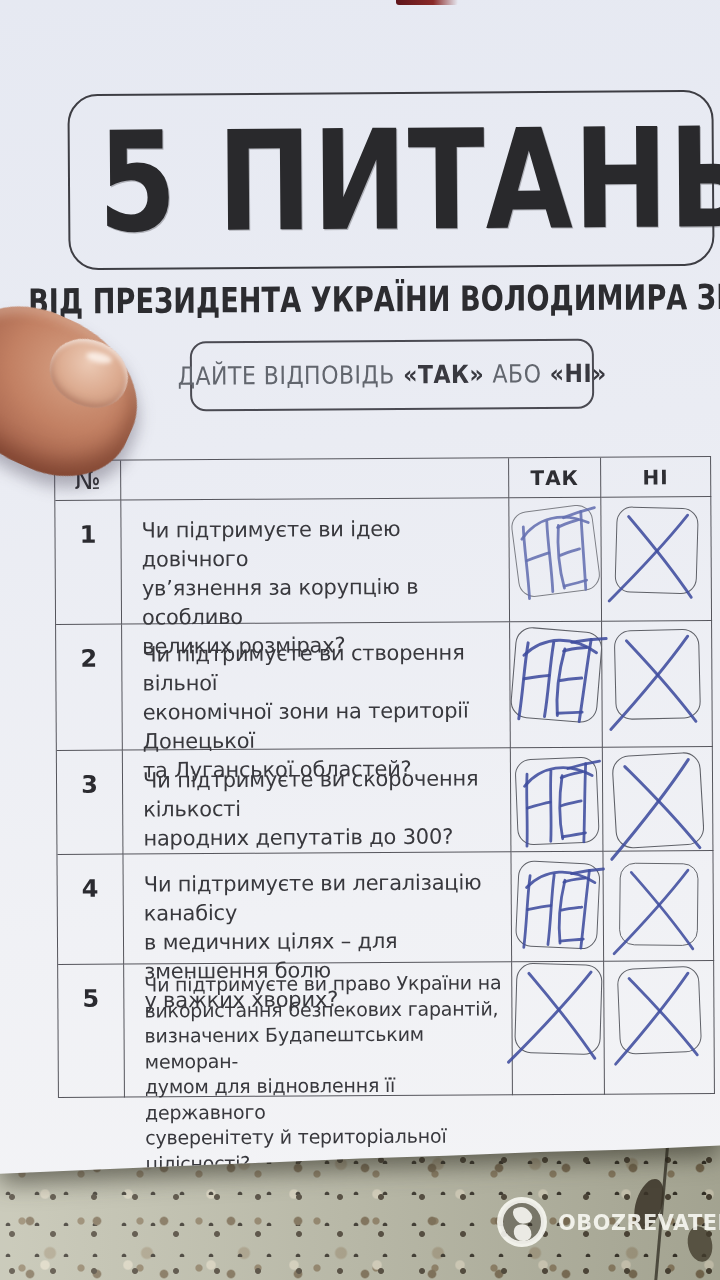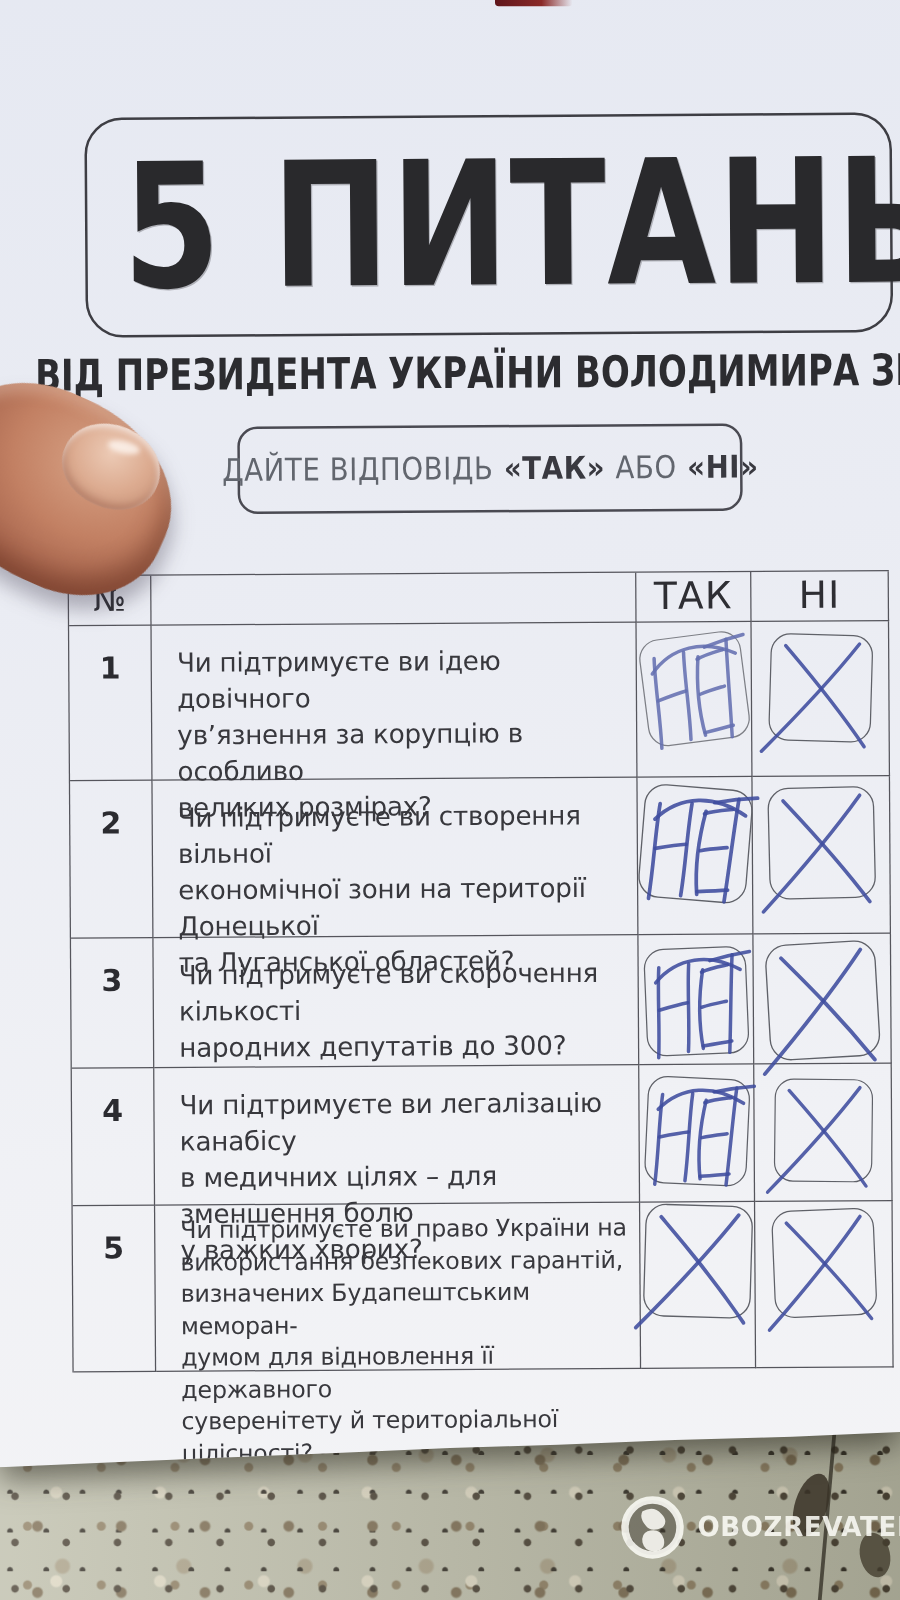--- a/index.html
+++ b/index.html
@@ -62,21 +62,21 @@
   :root{--lc:#55555c;--ink:#3f4c9e;}
   .tbl{position:absolute;left:56px;top:458px;width:656px;display:grid;
     grid-template-columns:66px 388px 92px 110px;
     grid-template-rows:40px 124px 126px 104px 110px 133px;
     border-top:1.4px solid var(--lc);border-left:1.4px solid var(--lc);
     transform:rotate(-.35deg);}
   .cell{border-right:1.4px solid var(--lc);border-bottom:1.4px solid var(--lc);
     position:relative;color:#333338;}
   .ch{display:flex;align-items:center;justify-content:center;}
   .h-num{font-size:25px;font-weight:400;color:#2f2f34;}
-  .h-yn{font-size:30px;font-weight:400;letter-spacing:1px;color:#2e2e33;}
+  .h-yn{font-size:20px;font-weight:700;letter-spacing:1px;color:#2e2e33;}
   .num{font-size:24px;font-weight:700;text-align:center;padding-top:20px;color:#2b2b30;}
   .q{font-size:21px;line-height:29px;padding:16px 6px 0 20px;white-space:pre-line;
      color:#38383d;letter-spacing:-.2px;}
   .q-small{font-size:19px;line-height:25.5px;padding-top:8px;}
   .a{display:flex;align-items:flex-start;justify-content:center;padding-top:10px;}
   .cbox{width:80px;height:84px;border:1.6px solid #5f6168;border-radius:16px;position:relative;}
   .cbox svg{position:absolute;left:0;top:0;width:80px;height:84px;overflow:visible;}
   .mark-stroke{stroke:var(--ink);stroke-width:2.8;fill:none;stroke-linecap:round;opacity:.88;}
   
   .m-r1-tak{transform:rotate(-7deg);opacity:.78;}

